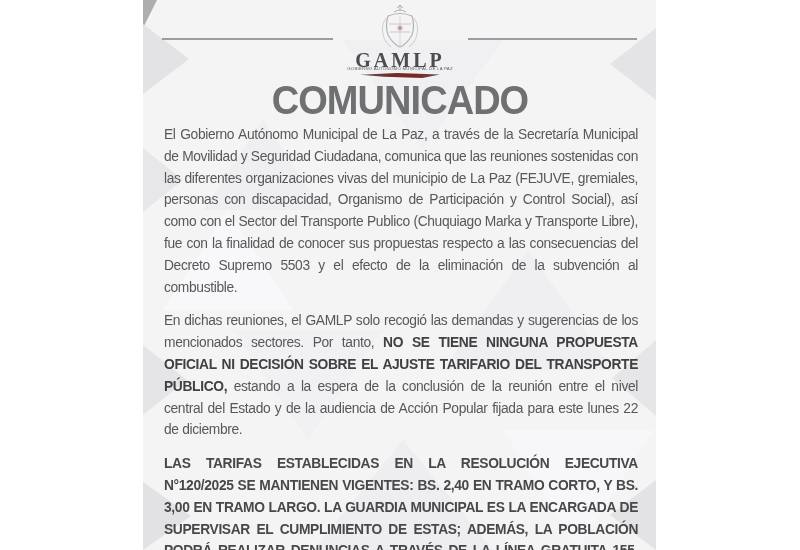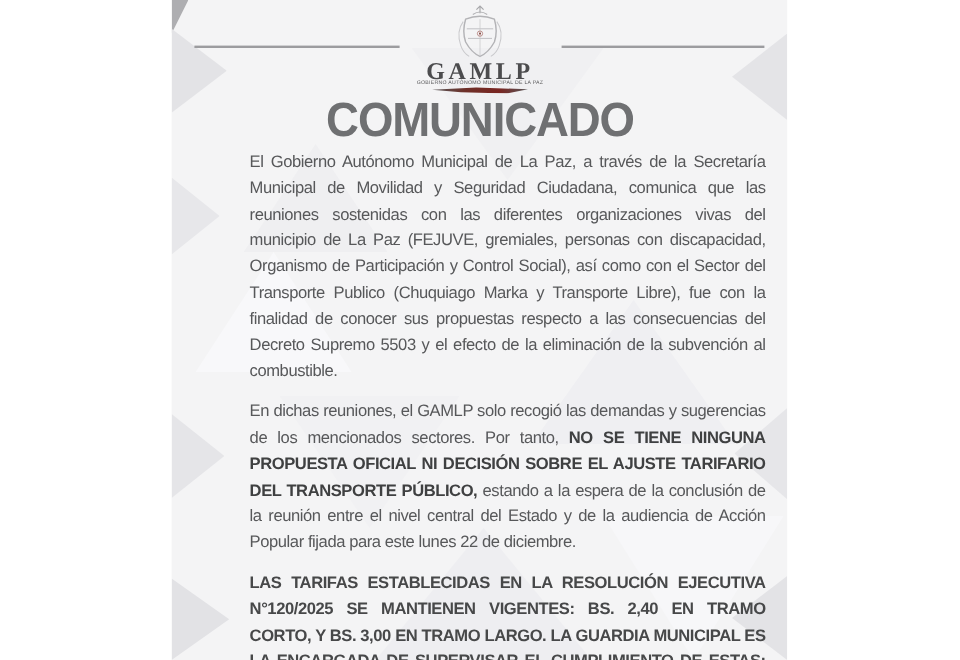--- a/index.html
+++ b/index.html
@@ -63,21 +63,21 @@
     font-weight:bold; font-size:40px; color:#6f7072;
     letter-spacing:-1px; transform:scaleX(0.95); transform-origin:center;
   }
 
   
   .body-text {
     position:absolute; left:164px; top:124px; width:474px;
     font-size:13.8px; line-height:21.8px; letter-spacing:-0.35px;
     color:#57585a; text-align:justify;
   }
-  .body-text p { margin-bottom:12px;margin-left:44px; }
+  .body-text p { margin-bottom:12px; }
   .body-text strong { color:#3f4041; font-weight:bold; }
   .body-text .allbold { color:#474849; }
 </style>
 </head>
 <body>
 
 <div class="stage">
 
   <div class="panel">
     <div class="tri t1"></div>

